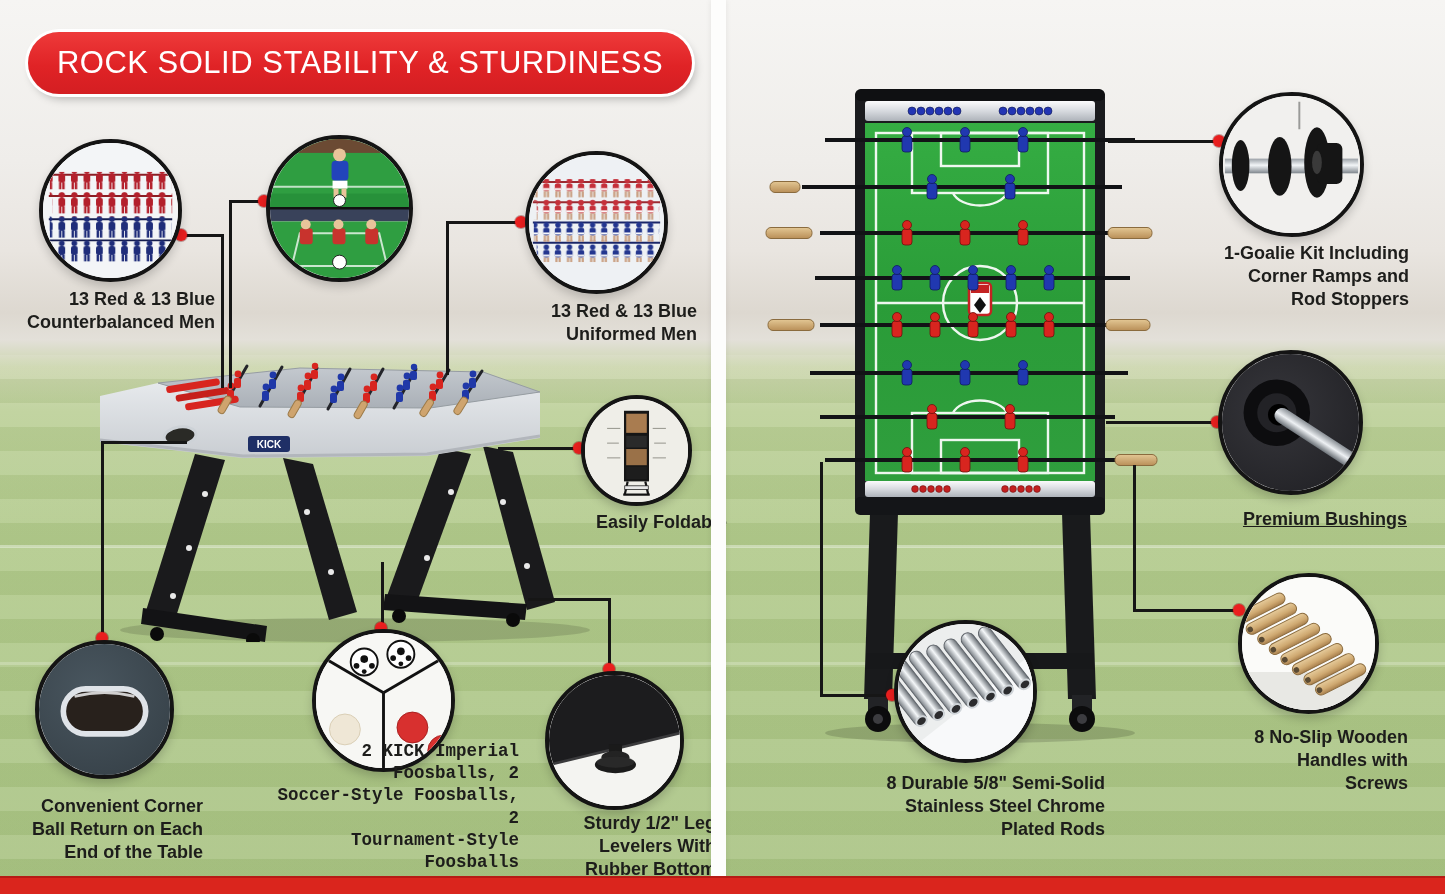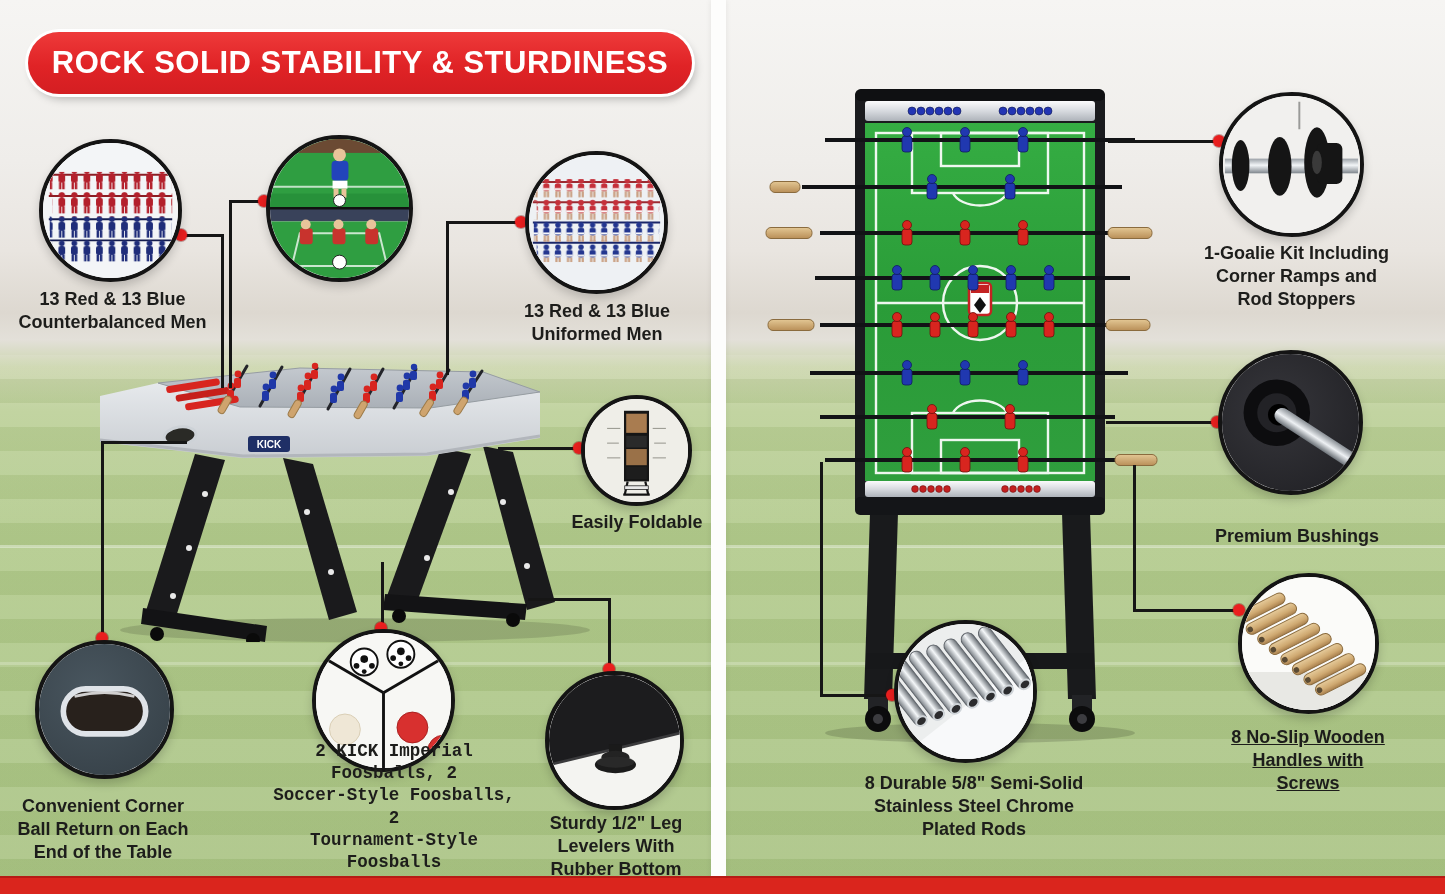--- a/index.html
+++ b/index.html
@@ -15,28 +15,28 @@
   }
   .field-line{position:absolute;left:0;width:1445px;height:3px;background:#fff;}
   .divider{position:absolute;left:711px;top:0;width:15px;height:878px;background:#fdfdfc;box-shadow:0 0 6px rgba(0,0,0,.08);}
   .bottom-bar{position:absolute;left:0;top:876px;width:1445px;height:18px;background:#da251d;border-top:2px solid #b71b15;}
   .banner{
     position:absolute;left:28px;top:32px;width:664px;height:62px;border-radius:32px;
     background:linear-gradient(180deg,#ee3a3a 0%,#e02326 55%,#d41e22 100%);
     box-shadow:0 0 0 3px #ffffff,3px 5px 8px rgba(0,0,0,.25);
     display:flex;align-items:center;justify-content:center;
   }
-  .banner span{color:#ffffff;font-size:31px;font-weight:bold;letter-spacing:.5px;white-space:nowrap;}
+  .banner span{color:#ffffff;font-size:31px;font-weight:normal;letter-spacing:.5px;white-space:nowrap;}
   .circle{
     position:absolute;border-radius:50%;border:4px solid #141414;overflow:hidden;background:#fff;
     box-shadow:0 5px 10px rgba(0,0,0,.18);box-sizing:border-box;
   }
   .circle svg{display:block;width:100%;height:100%;}
   .callout-label{
-    position:absolute;font-weight:bold;color:#1d1d1b;text-align:center;
+    position:absolute;font-weight:bold;color:#1d1d1b;text-align:right;
     font-size:18px;line-height:1.27;white-space:pre-line;
   }
   .line{position:absolute;background:#161616;}
   .h{height:3px;} .v{width:3px;}
   .dot{position:absolute;width:12px;height:12px;border-radius:50%;background:#ea1f1f;box-shadow:0 0 0 1px rgba(110,0,0,.35);}
   .tbl{position:absolute;}
 </style>
 </head>
 <body>
 
@@ -594,21 +594,21 @@
             <stop offset="1" stop-color="#1d1d21"></stop>
         </radialGradient>
       </defs>
       <rect width="140" height="140" fill="url(#a9-bg)"></rect>
       <circle cx="56" cy="60" r="34" fill="#0d0d0f"></circle>
       <circle cx="56" cy="60" r="20" fill="#222226"></circle>
       <circle cx="58" cy="62" r="11" fill="#000"></circle>
       <rect x="54" y="54" width="110" height="16" rx="8" fill="url(#a9-rod)" transform="rotate(33 60 62)"></rect>
     </svg>
   </div>
-  <div class="callout-label" style="left:1187px;top:525px;width:220px;">Premium Bushings</div>
+  <div class="callout-label" style="left:1187px;top:508px;width:220px;text-decoration:underline;">Premium Bushings</div>
 
   <div class="circle" style="left:1238px;top:573px;width:141px;height:141px;">
     <svg viewBox="0 0 140 140">
       <defs>
         <linearGradient id="a10-wood" x1="0" y1="0" x2="0" y2="1">
           <stop offset="0" stop-color="#e6cb9b"></stop>
             <stop offset=".6" stop-color="#cfa971"></stop>
             <stop offset="1" stop-color="#a87f4d"></stop>
         </linearGradient>
       </defs>
@@ -631,21 +631,21 @@
             <circle cx="28" cy="44" r="3"></circle>
           <circle cx="34" cy="59" r="3"></circle>
             <circle cx="40" cy="74" r="3"></circle>
             <circle cx="46" cy="89" r="3"></circle>
           <circle cx="52" cy="104" r="3"></circle>
             <circle cx="58" cy="119" r="3"></circle>
         </g>
       </g>
     </svg>
   </div>
-  <div class="callout-label" style="left:1208px;top:726px;width:200px;text-decoration:underline;">8 No-Slip Wooden
+  <div class="callout-label" style="left:1208px;top:726px;width:200px;">8 No-Slip Wooden
 Handles with
 Screws</div>
 
   <div class="circle" style="left:894px;top:620px;width:143px;height:143px;">
     <svg viewBox="0 0 140 140">
       <defs>
         <linearGradient id="a11-rod" x1="0" y1="0" x2="1" y2="0">
           <stop offset="0" stop-color="#7b8187"></stop>
             <stop offset=".5" stop-color="#f4f7f9"></stop>
             <stop offset="1" stop-color="#6a7076"></stop>

